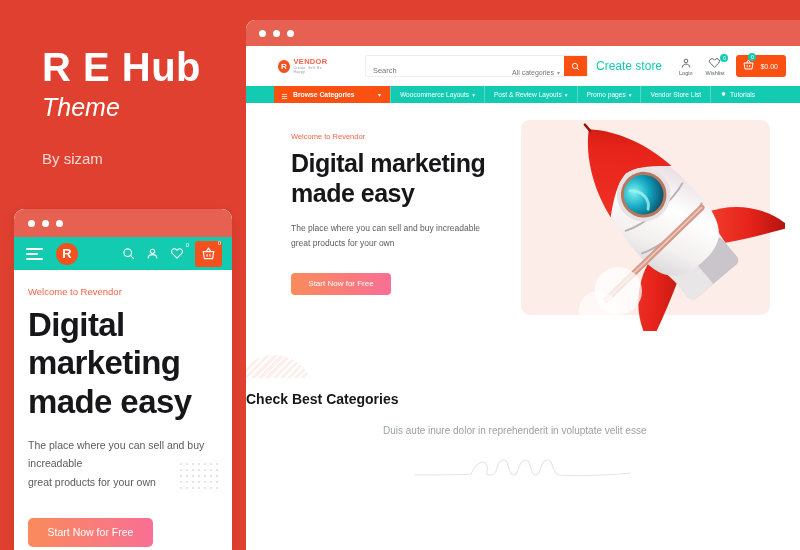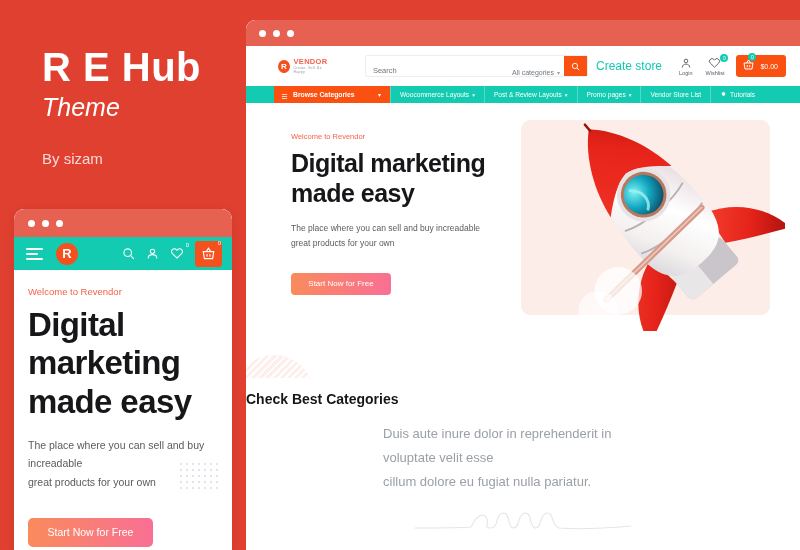--- a/index.html
+++ b/index.html
@@ -101,21 +101,21 @@
   .d-cta{margin-top:22px;width:100px;height:22px;border-radius:4px;
     background:linear-gradient(90deg,#F98B5C 0%,#F96F94 100%);
     color:#fff;font-size:8px;display:flex;align-items:center;justify-content:center;border:0;cursor:pointer;}
 
   .hero-img{position:absolute;left:275px;top:17px;width:249px;height:195px;background:#FDEDE9;border-radius:9px;}
   .hero-img svg{position:absolute;left:-14px;top:-24px;width:278px;height:235px;}
 
   
   .d-cats{position:relative;background:#fff;padding-top:13px;}
   .cats-title{font-size:14px;font-weight:bold;color:#17171A;margin:0 0 15px 0;}
-  .cats-sub{font-size:13px;color:#9aa0a6;line-height:1.85;margin:0 auto;width:280px;}
+  .cats-sub{font-size:10px;color:#9aa0a6;line-height:1.85;margin:0 auto;width:280px;}
   .cats-squiggle{margin:12px auto 0 auto;width:220px;height:30px;display:block;}
 </style>
 </head>
 <body>
 
 <div id="stage">
 
   <div class="promo">
     <div class="promo-title">R E Hub</div>
     <div class="promo-sub">Theme</div>
@@ -350,21 +350,20 @@
 
           <circle cx="112" cy="196" r="24" fill="#ffffff" opacity=".75"></circle>
           <circle cx="92" cy="216" r="20" fill="#ffffff" opacity=".6"></circle>
         </svg>
       </div>
     </div>
 
     <div class="d-cats">
       <h2 class="cats-title">Check Best Categories</h2>
       <p class="cats-sub">Duis aute inure dolor in reprehenderit in voluptate velit esse</p>
-      <p class="cats-sub">cillum dolore eu fugiat nulla pariatur.</p>
       <svg class="cats-squiggle" viewBox="0 0 220 30">
         <path d="M2 22 C 30 22, 48 22, 58 21
                  C 64 8, 72 6, 74 13 C 76 19, 70 22, 78 22
                  C 86 22, 82 8, 90 7 C 97 6, 94 20, 100 22
                  C 107 23, 104 8, 112 7 C 119 6, 116 20, 122 22
                  C 129 23, 126 8, 134 7 C 141 6, 138 20, 146 22
                  C 170 24, 196 22, 218 20" fill="none" stroke="#e3e5e8" stroke-width="1.1" stroke-linecap="round"></path>
       </svg>
     </div>
 

